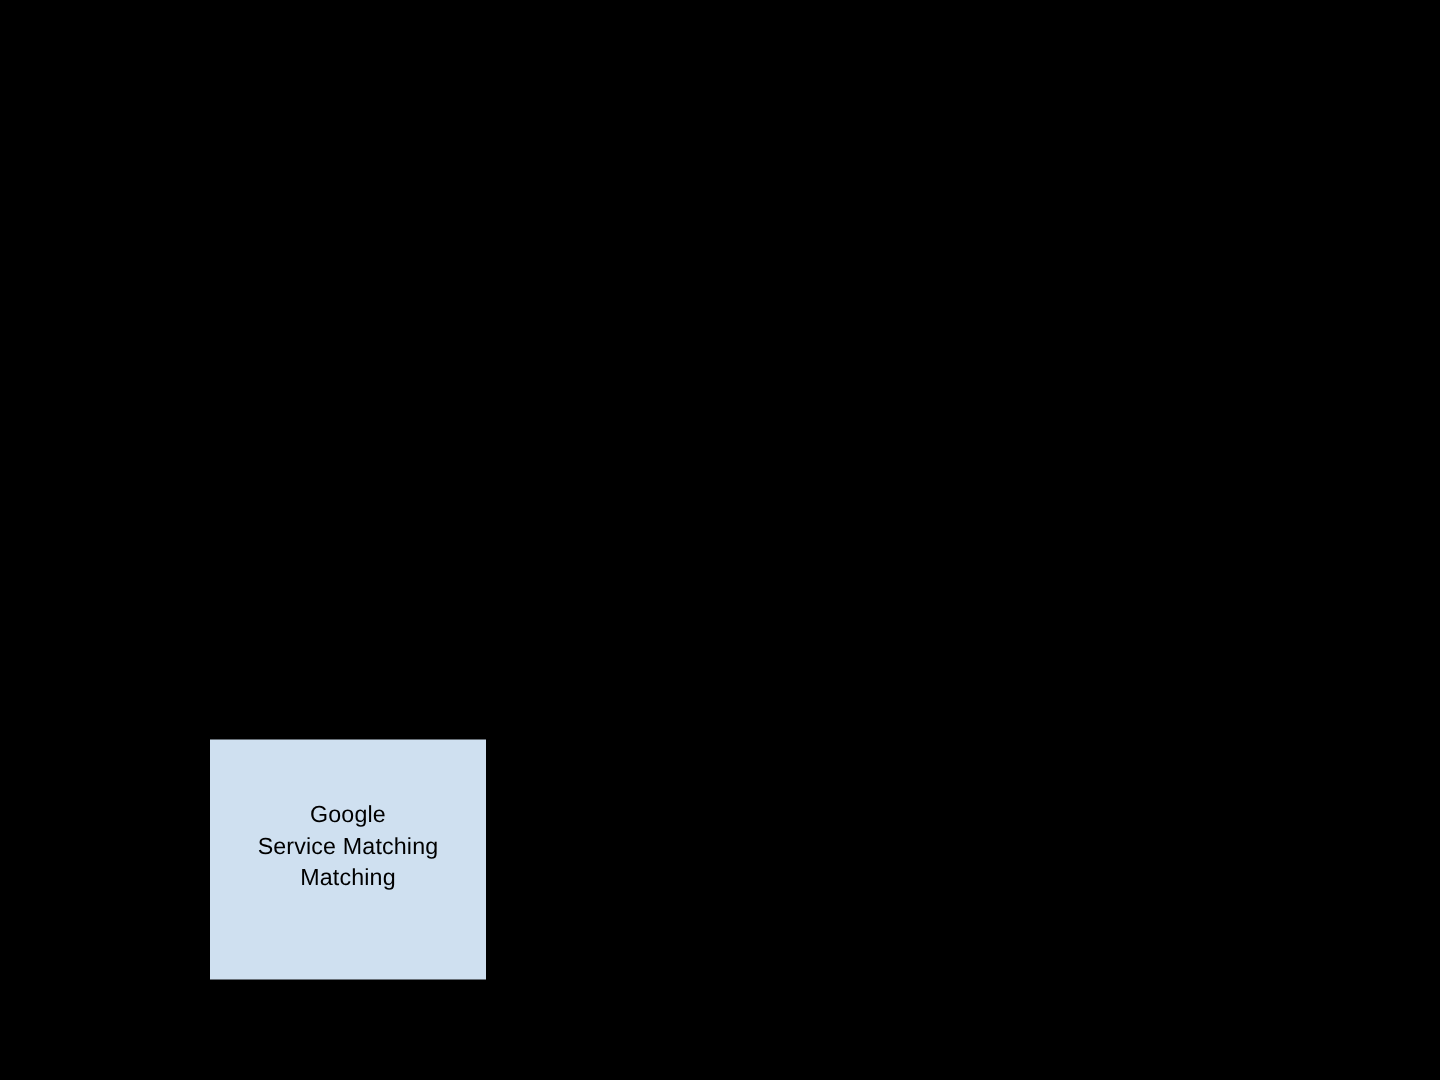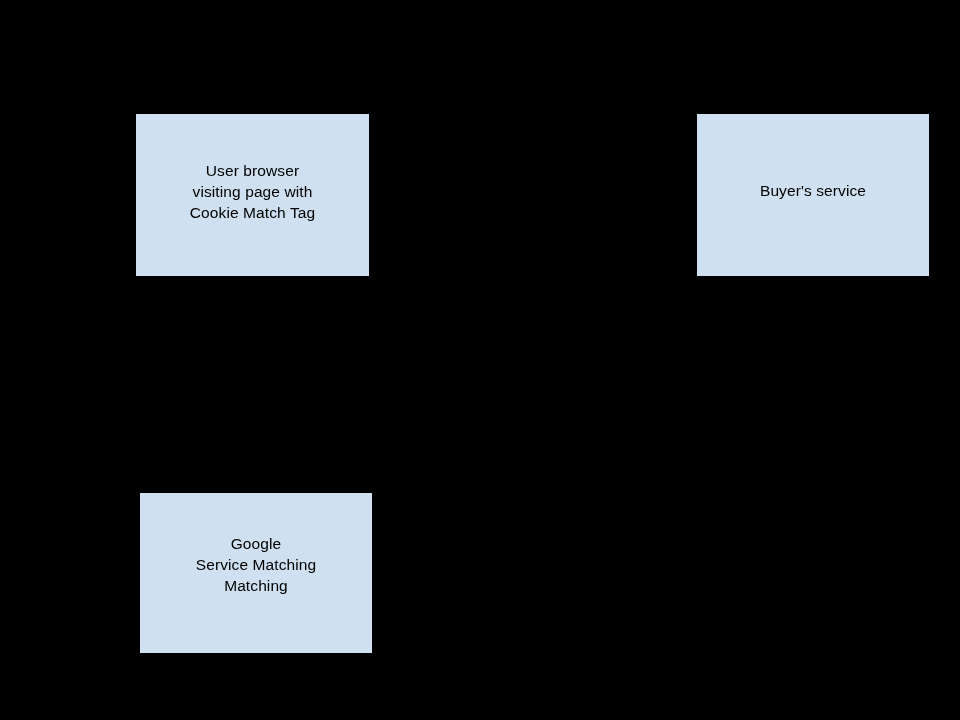--- a/index.html
+++ b/index.html
@@ -46,39 +46,31 @@
   #node-buyers-service {
     left: 697px;
     top: 114px;
     width: 232px;
     height: 162px;
     padding-bottom: 10px;
   }
   #node-google-cookie-matching {
     left: 140px;
     top: 493px;
-    width: 232px;
+    width: 184px;
     height: 160px;
     padding-bottom: 18px;
   }
 </style>
 </head>
 <body>
 
 <div id="canvas">
 
-  <div class="node" id="node-user-browser">
-    <span class="node-label">User browser</span>
-    <span class="node-label">visiting page with</span>
-    <span class="node-label">Cookie Match Tag</span>
-  </div>
 
-  <div class="node" id="node-buyers-service">
-    <span class="node-label">Buyer's service</span>
-  </div>
 
   <div class="node" id="node-google-cookie-matching">
     <span class="node-label">Google</span>
     <span class="node-label">Service Matching</span>
     <span class="node-label">Matching</span>
   </div>
 
 </div>
 
 </body></html>

